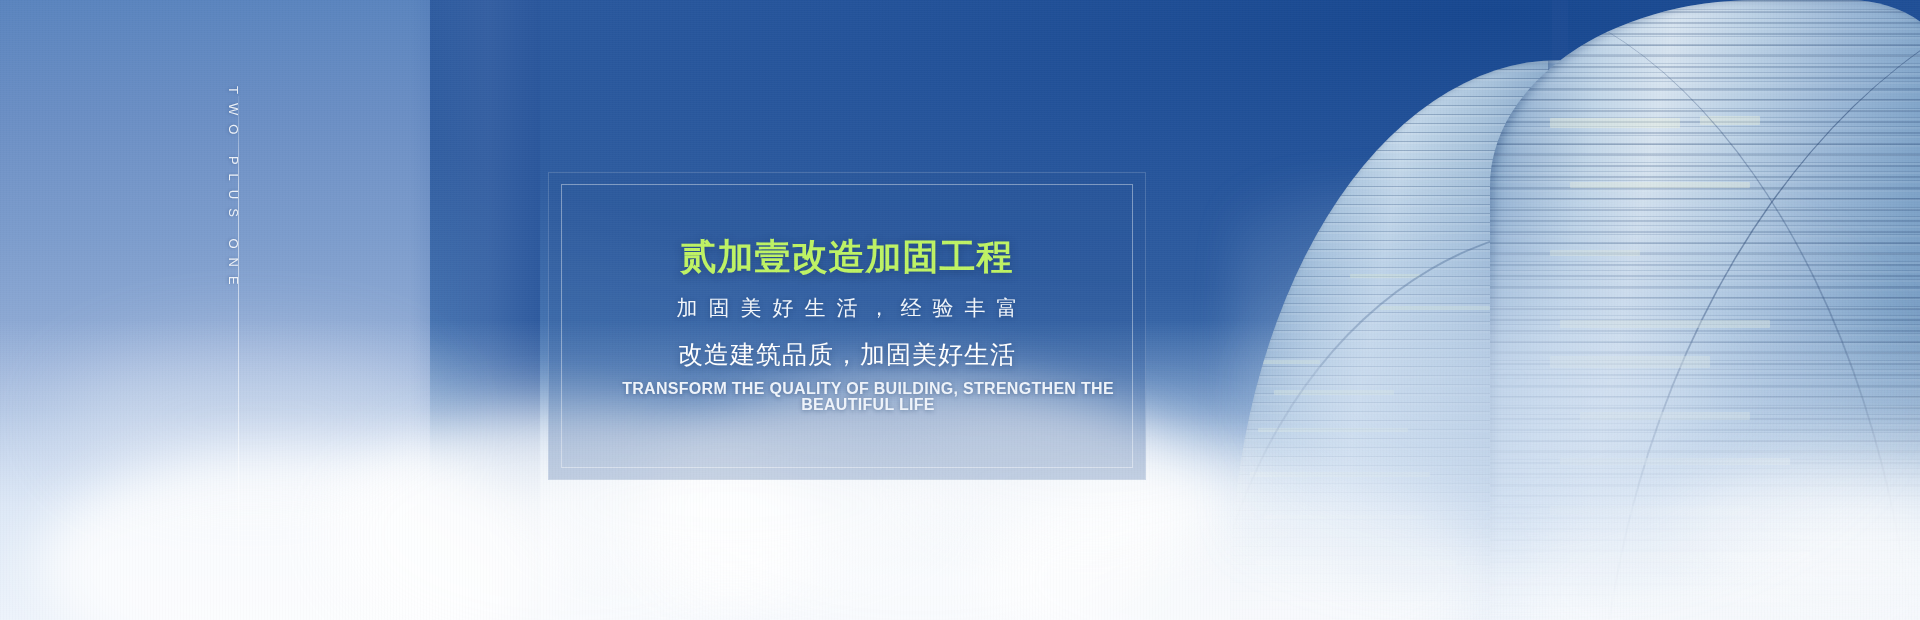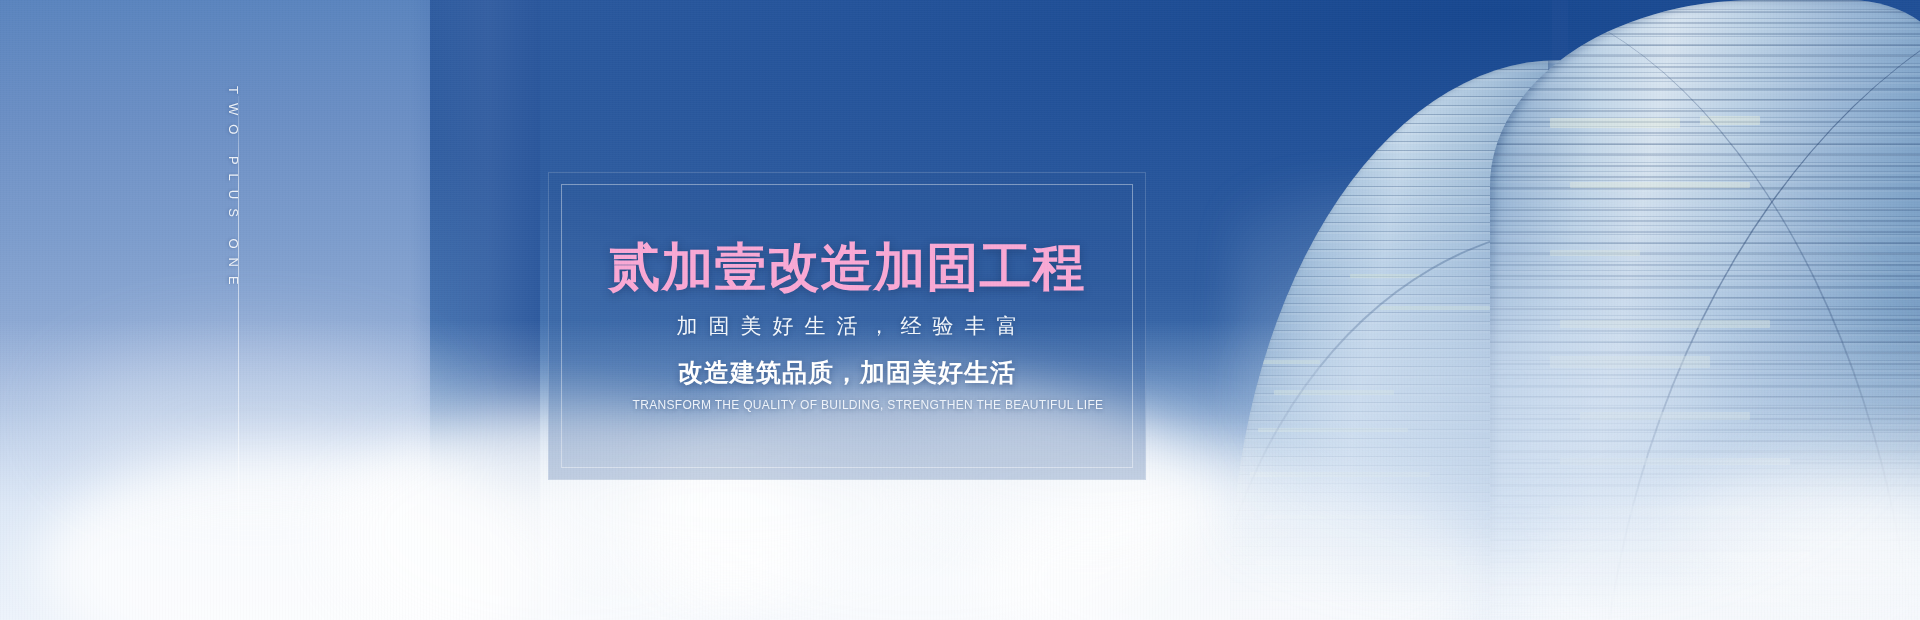--- a/index.html
+++ b/index.html
@@ -154,39 +154,39 @@
     border:1px solid rgba(255,255,255,.40);
   }
   .panel-content{
     position:absolute; inset:0;
     display:flex; flex-direction:column;
     align-items:center; justify-content:center;
     text-align:center;
   }
 
   .title{
-    font-size:52px; font-weight:bold; color:#f9a8d4;
+    font-size:36px; font-weight:bold; color:#bef264;
     letter-spacing:1px; line-height:1;
     margin-bottom:22px;
     text-shadow:0 2px 8px rgba(18,45,90,.45);
   }
   .subtitle{
     font-size:21px; color:#f2f6fb; font-weight:normal;
     letter-spacing:11px; text-indent:11px; line-height:1;
     margin-bottom:24px;
     text-shadow:0 1px 5px rgba(18,45,90,.40);
   }
   .slogan{
-    font-size:25px; font-weight:bold; color:#ffffff;
+    font-size:25px; font-weight:normal; color:#ffffff;
     letter-spacing:1px; line-height:1;
     margin-bottom:14px;
     text-shadow:0 2px 6px rgba(18,45,90,.45);
   }
   .slogan-en{
-    font-size:12px; color:#eef3fa; font-weight:normal;
+    font-size:16px; color:#eef3fa; font-weight:bold;
     letter-spacing:.3px; line-height:1;
     text-shadow:0 1px 4px rgba(18,45,90,.40);
     margin-left:42px;
   }
 
   .grain{
     position:absolute; inset:0; pointer-events:none; opacity:.05;
     background-image:
       repeating-linear-gradient(0deg, rgba(255,255,255,.35) 0 1px, rgba(0,0,0,0) 1px 2px),
       repeating-linear-gradient(90deg, rgba(0,0,0,.25) 0 1px, rgba(0,0,0,0) 1px 3px);

